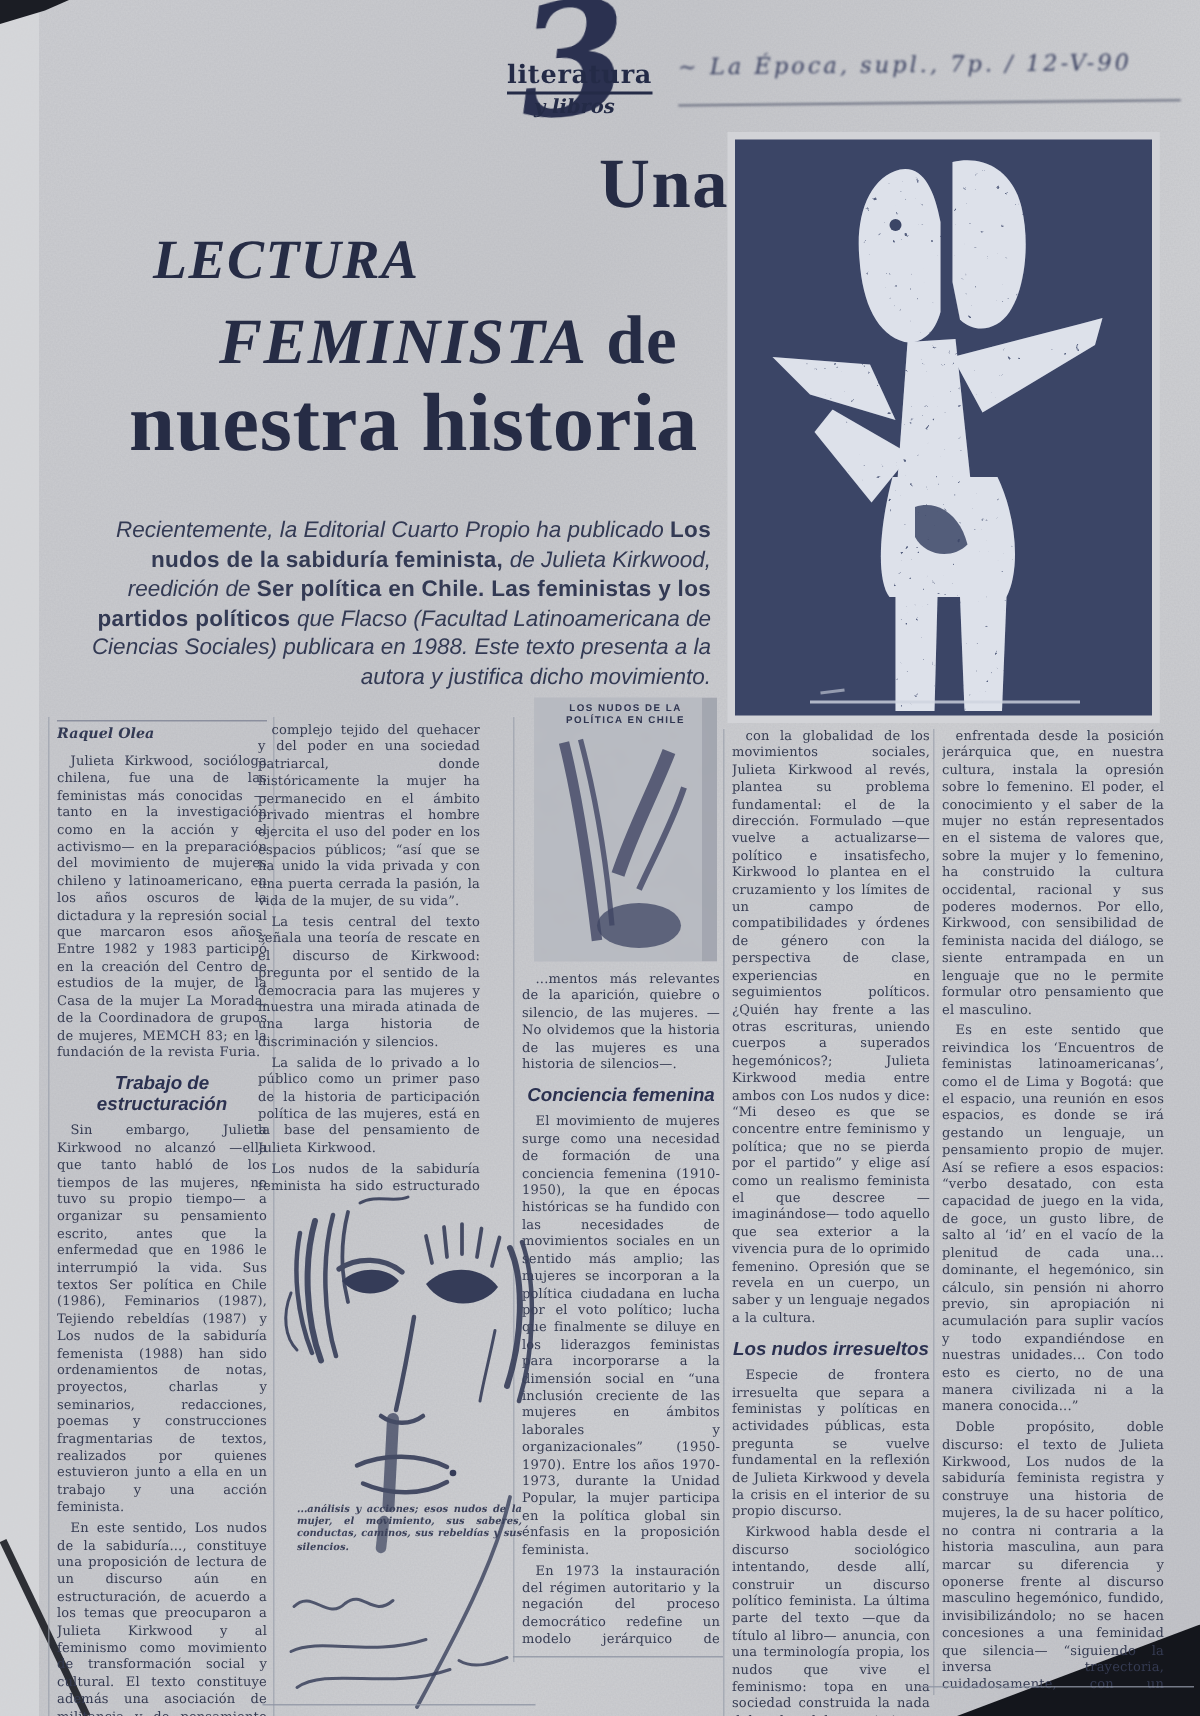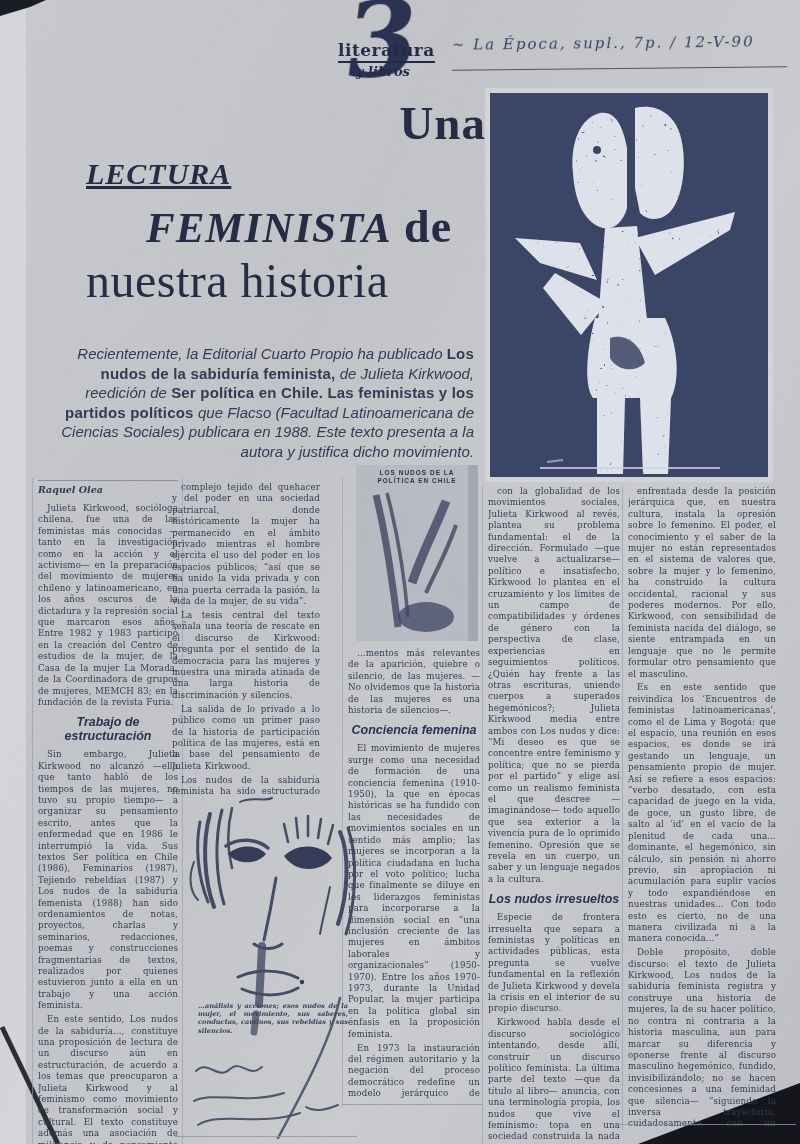--- a/index.html
+++ b/index.html
@@ -21,25 +21,25 @@
   .masthead .m2{font-size:13px;font-weight:bold;font-style:italic;color:#242b47;margin-left:18px;margin-top:1px;}
   .annotation{
     position:absolute;left:452px;top:34px;width:335px;height:30px;
     font-style:italic;font-size:15px;letter-spacing:2px;color:#3a4161;
     border-bottom:1.5px solid #4d5268;transform:rotate(-.6deg);filter:blur(.6px);
     padding-bottom:4px;white-space:nowrap;overflow:hidden;
   }
   
   .headline{position:absolute;left:86px;top:98px;width:400px;filter:blur(.45px);font-family:"Liberation Serif",serif;color:#262c45;}
   .hl1{font-size:47px;font-weight:bold;line-height:50px;letter-spacing:1px;text-align:right;}
-  .hl2{font-size:30px;font-weight:bold;font-style:italic;line-height:52px;letter-spacing:1px;text-decoration:underline;}
+  .hl2{font-size:37px;font-weight:bold;font-style:italic;line-height:52px;margin-left:16px;letter-spacing:1px;}
   .hl3{font-size:43px;line-height:53px;margin-left:16px;letter-spacing:1px;}
   .hl3a{font-weight:bold;font-style:italic;margin-left:44px;}
   .hl3b{font-weight:bold;font-size:46px;margin-top:28px;}
-  .hl4{font-size:48px;font-weight:normal;line-height:54px;letter-spacing:.5px;}
+  .hl4{font-size:55px;font-weight:bold;line-height:54px;letter-spacing:.5px;}
   
   .lead{
     position:absolute;left:46px;top:344px;width:428px;
     font-family:Liberation Sans, sans-serif;font-style:italic;font-size:15px;line-height:19.5px;
     text-align:right;color:#333a54;filter:blur(.45px);
   }
   .lead .b{font-weight:bold;font-style:normal;letter-spacing:.2px;}
   
   .artwork{
     position:absolute;left:485px;top:88px;width:288px;height:394px;

